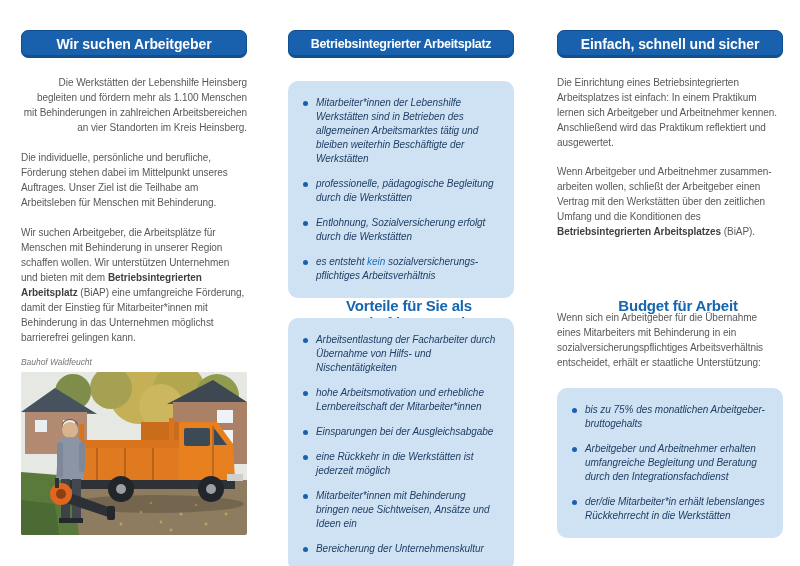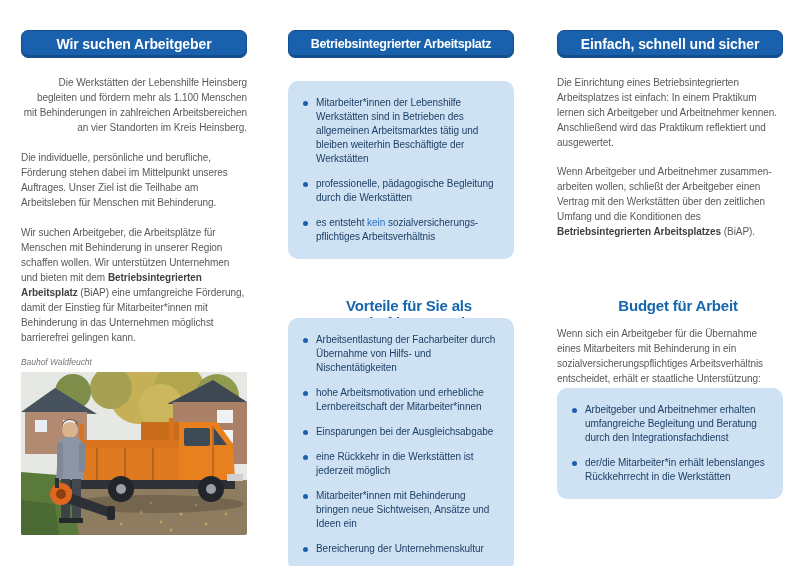--- a/index.html
+++ b/index.html
@@ -27,21 +27,21 @@
   }
   .body-p b { color:#3f3f41; }
 
   .subheading {
     position:absolute; left:0; width:226px; margin:8px; text-align:center;
     color:#1565af; font-weight:bold; font-size:15px; letter-spacing:-0.2px;
   }
 
   .bluebox {
     position:absolute; left:0; box-sizing:border-box; width:226px;
-    background:#cfe2f3; border-radius:10px; padding:15px 13px 15px 15px;
+    background:#cfe2f3; border-radius:10px; padding:15px 13px 15px 15px;font-style:italic;
   }
   .bluebox ul { list-style:none; margin:0; padding:0; }
   .bluebox li {
     position:relative; padding-left:13px; margin:0 0 11px 0;
     font-size:10px; line-height:14px; color:#1e3f66; letter-spacing:-0.05px;
   }
   .bluebox li:last-child { margin-bottom:0; }
   .bluebox li::before {
     content:""; position:absolute; left:0; top:4.5px;
     width:5px; height:5px; border-radius:50%; background:#1b5fad;
@@ -165,20 +165,21 @@
 
   <div class="col col-mid">
     <div class="banner banner-tight">
       <span>Betriebsintegrierter Arbeitsplatz</span>
     </div>
 
     <div class="bluebox" style="top:51px;">
       <ul>
         <li>Mitarbeiter*innen der Lebenshilfe Werkstätten sind in Betrieben des allgemeinen Arbeitsmarktes tätig und bleiben weiterhin Beschäftigte der Werkstätten</li>
         <li>professionelle, pädagogische Begleitung durch die Werkstätten</li>
+        <li>Entlohnung, Sozialversicherung erfolgt durch die Werkstätten</li>
         <li><span>es entsteht </span><span class="hl">kein</span><span> sozialversicherungs-pflichtiges Arbeitsverhältnis</span></li>
       </ul>
     </div>
 
     <h3 class="subheading" style="top:259px;">Vorteile für Sie als Beschäftigungsgeber</h3>
 
     <div class="bluebox" style="top:288px;">
       <ul>
         <li>Arbeitsentlastung der Facharbeiter durch Übernahme von Hilfs- und Nischentätigkeiten</li>
         <li>hohe Arbeitsmotivation und erhebliche Lernbereitschaft der Mitarbeiter*innen</li>
@@ -192,23 +193,24 @@
 
   <div class="col col-right">
     <div class="banner">
       <span>Einfach, schnell und sicher</span>
     </div>
     <p class="body-p" style="top:45px;">Die Einrichtung eines Betriebsintegrierten Arbeitsplatzes ist einfach: In einem Praktikum lernen sich Arbeitgeber und Arbeitnehmer kennen. Anschließend wird das Praktikum reflektiert und ausgewertet.</p>
     <p class="body-p" style="top:134px;"><span>Wenn Arbeitgeber und Arbeitnehmer zusammen-arbeiten wollen, schließt der Arbeitgeber einen Vertrag mit den Werkstätten über den zeitlichen Umfang und die Konditionen des </span><b>Betriebsintegrierten Arbeitsplatzes</b><span> (BiAP).</span></p>
 
     <h3 class="subheading" style="top:259px;">Budget für Arbeit</h3>
 
-    <p class="body-p" style="top:296px;">Wenn sich ein Arbeitgeber für die Übernahme eines Mitarbeiters mit Behinderung in ein sozialversicherungspflichtiges Arbeitsverhältnis entscheidet, erhält er staatliche Unterstützung:</p>
+    <p class="body-p" style="top:280px;">Wenn sich ein Arbeitgeber für die Übernahme eines Mitarbeiters mit Behinderung in ein sozialversicherungspflichtiges Arbeitsverhältnis entscheidet, erhält er staatliche Unterstützung:</p>
 
     <div class="bluebox" style="top:358px;">
       <ul>
+        <li>bis zu 75% des monatlichen Arbeitgeber-bruttogehalts</li>
         <li>Arbeitgeber und Arbeitnehmer erhalten umfangreiche Begleitung und Beratung durch den Integrationsfachdienst</li>
         <li>der/die Mitarbeiter*in erhält lebenslanges Rückkehrrecht in die Werkstätten</li>
       </ul>
     </div>
   </div>
 
 </div>
 
 </body></html>

